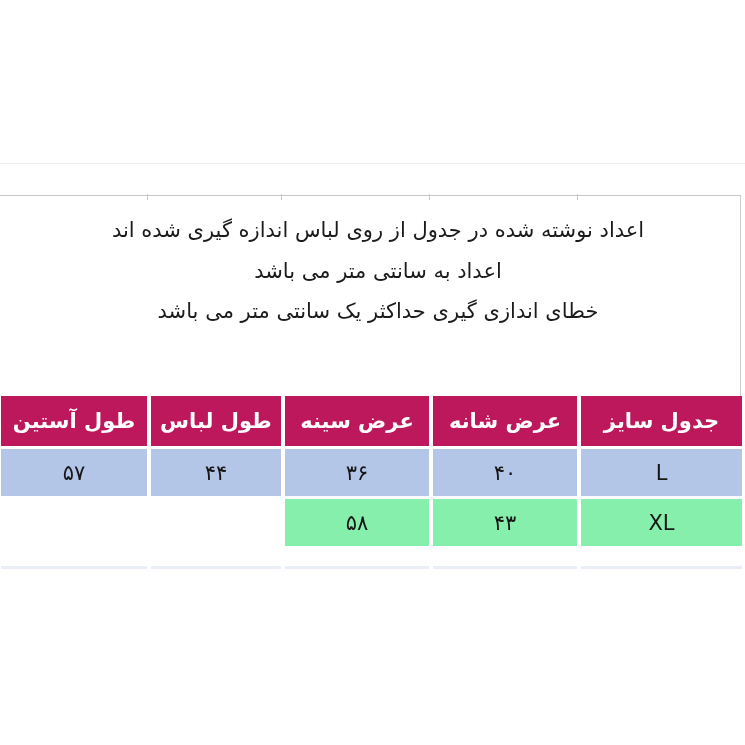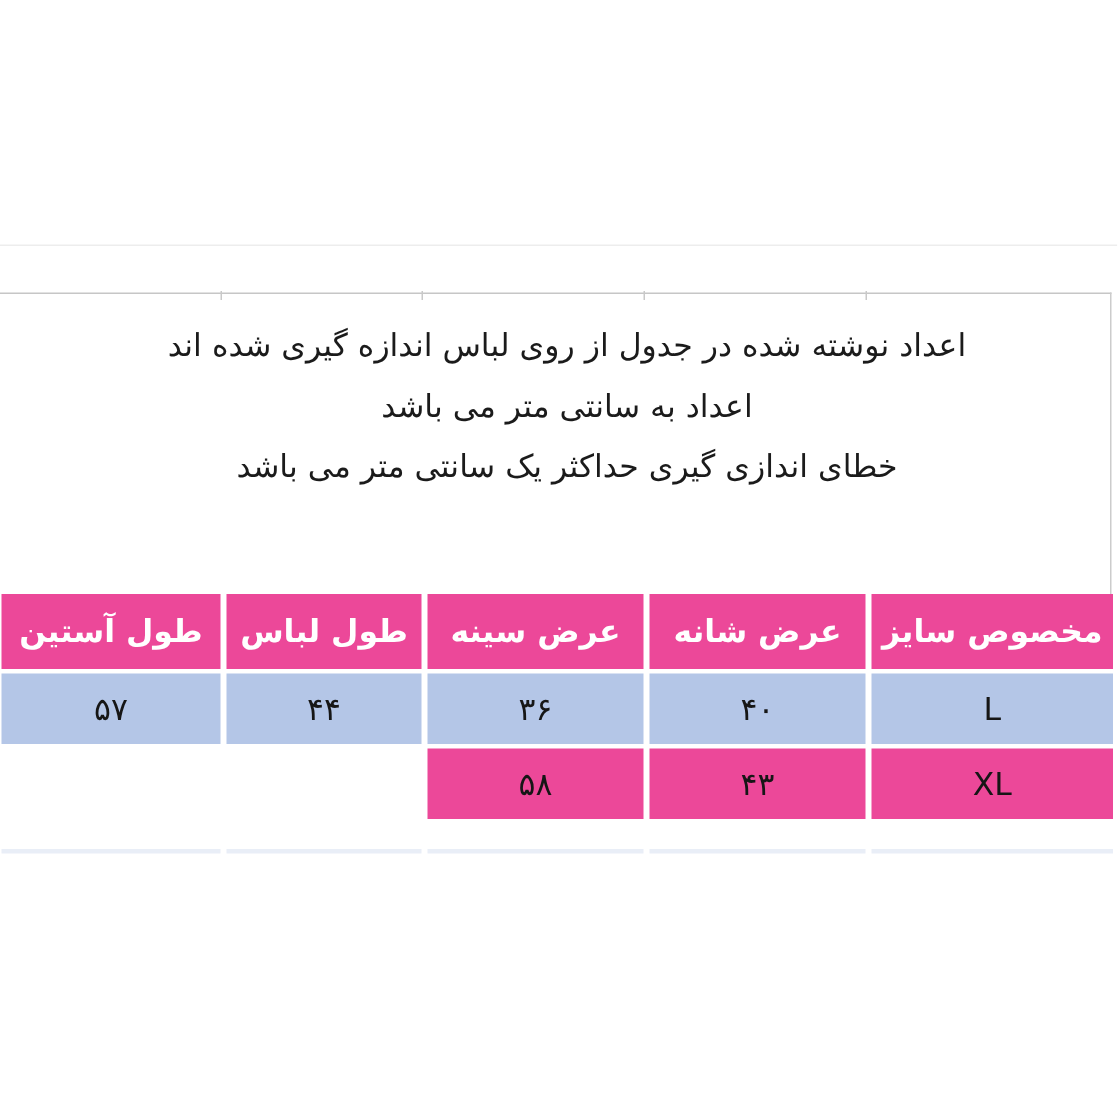--- a/index.html
+++ b/index.html
@@ -69,27 +69,27 @@
     grid-template-rows: 50px 47px 47px;
     column-gap: 4px;
     row-gap: 3px;
   }
   .cell {
     display: flex;
     align-items: center;
     justify-content: center;
   }
   .cell.head {
-    background: #ec4899;
+    background: #be185d;
     color: #ffffff;
     font-weight: bold;
     font-size: 21px;
   }
   .cell.row-odd  { background: #b4c6e7; }
-  .cell.row-even { background: #ec4899; }
+  .cell.row-even { background: #86efac; }
   .cell.data {
     color: #161616;
     font-size: 21px;
   }
 
   
   .ghost-row {
     position: absolute;
     top: 566px; left: 1px;
     width: 741px;
@@ -115,21 +115,21 @@
   <div class="right-border"></div>
 
   <div class="notes">
     <div>اعداد نوشته شده در جدول از روی لباس اندازه گیری شده اند</div>
     <div>اعداد به سانتی متر می باشد</div>
     <div>خطای اندازی گیری حداکثر یک سانتی متر می باشد</div>
   </div>
 
   <div class="size-table">
 
-    <div class="cell head">مخصوص سایز</div>
+    <div class="cell head">جدول سایز</div>
     <div class="cell head">عرض شانه</div>
     <div class="cell head">عرض سینه</div>
     <div class="cell head">طول لباس</div>
     <div class="cell head">طول آستین</div>
 
     <div class="cell data row-odd">L</div>
     <div class="cell data row-odd">۴۰</div>
     <div class="cell data row-odd">۳۶</div>
     <div class="cell data row-odd">۴۴</div>
     <div class="cell data row-odd">۵۷</div>

